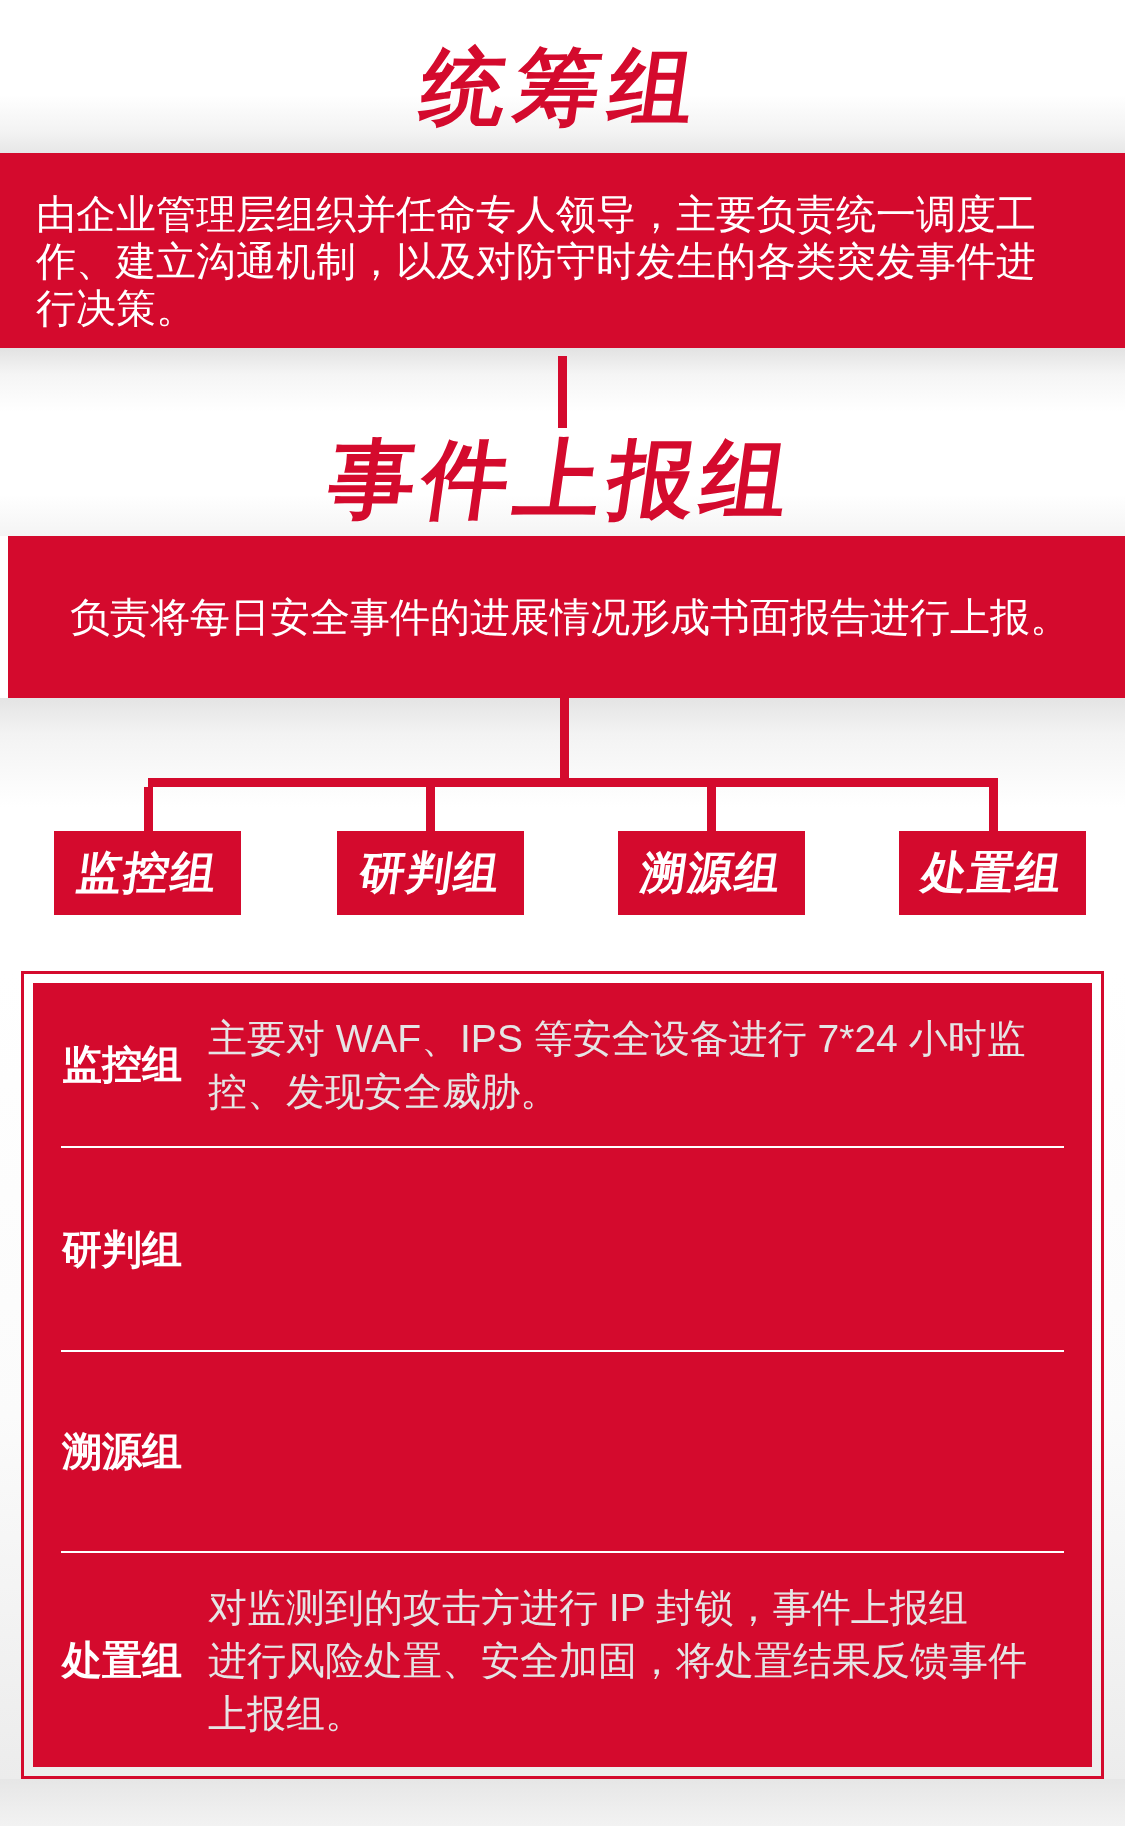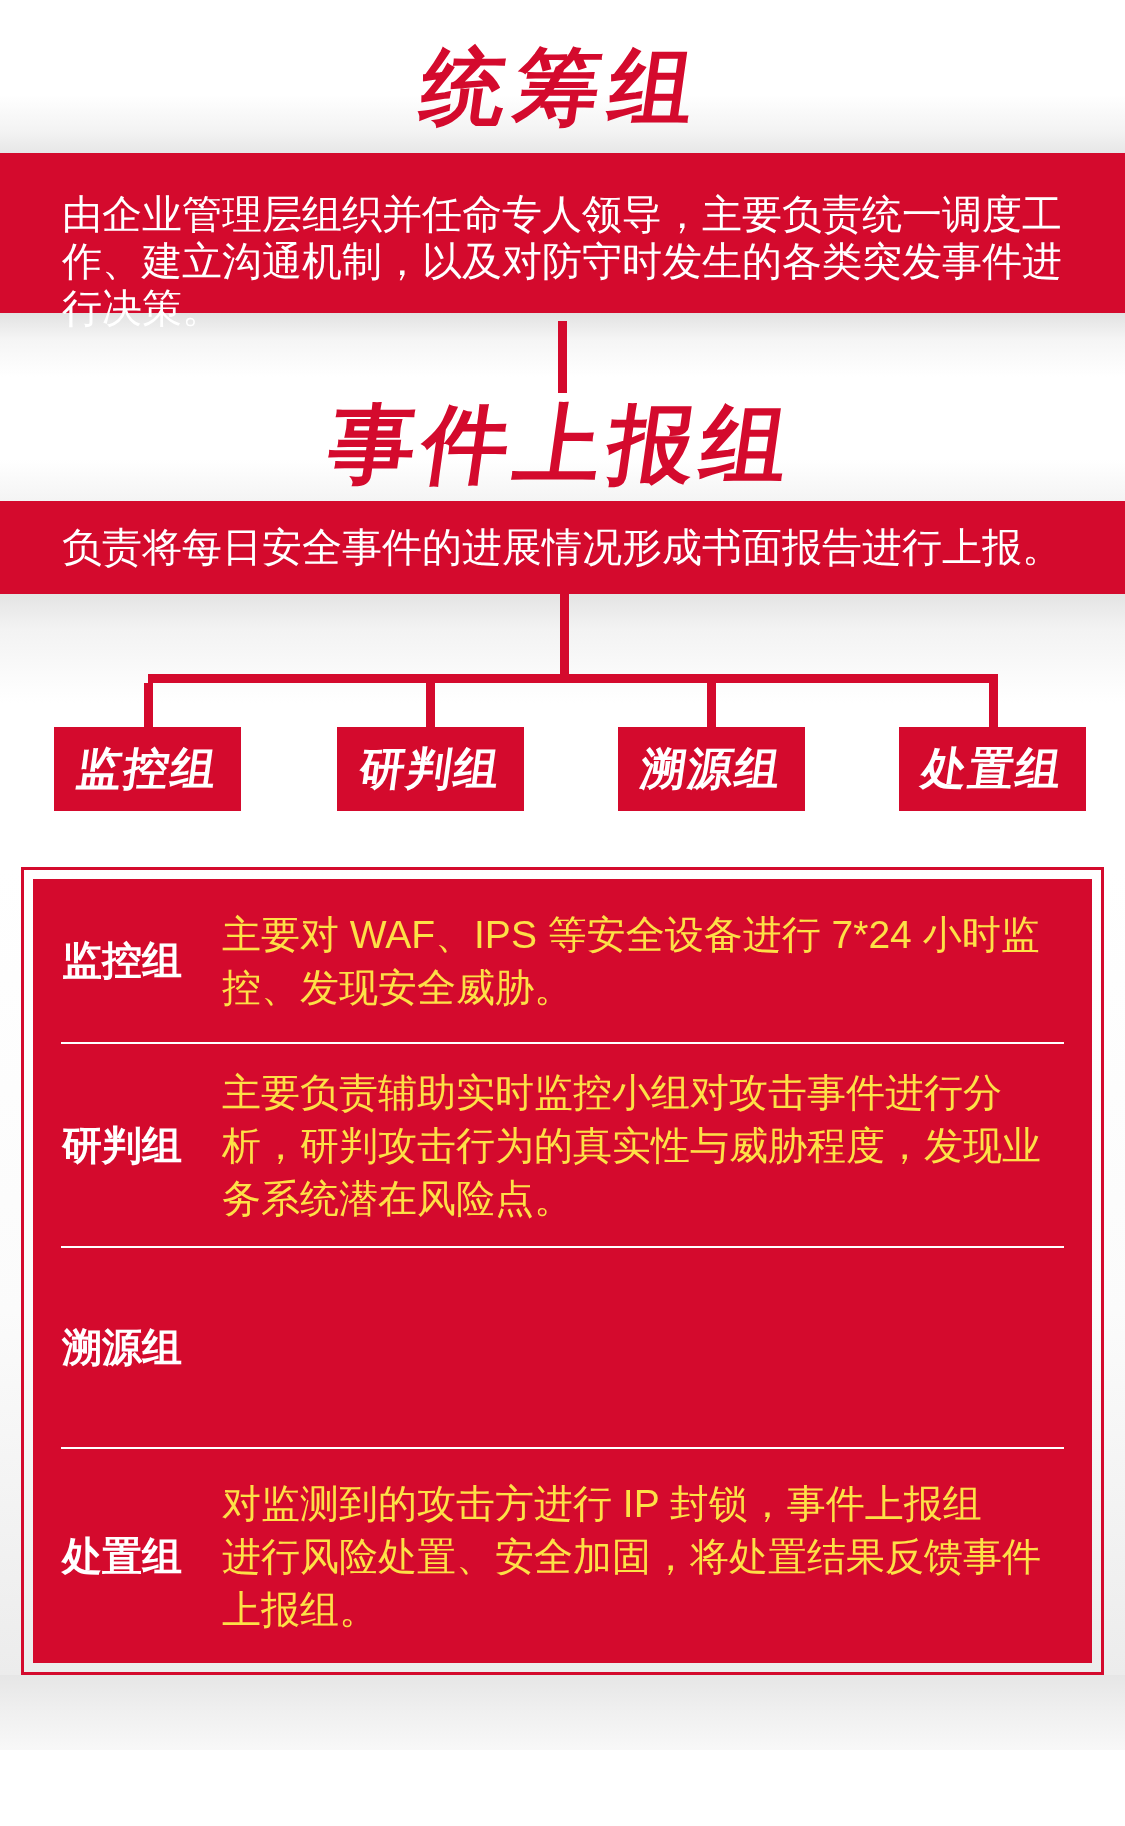--- a/index.html
+++ b/index.html
@@ -17,24 +17,24 @@
   .footer{height:75px;background:linear-gradient(180deg,#e6e6e6 0%,#efefef 45%,#f8f8f8 100%);}
 
   
   .big-title{color:var(--red);font-weight:900;transform:skewX(-8deg);
              text-align:center;white-space:nowrap;}
   .title1{font-size:84px;line-height:1;letter-spacing:10px;margin-bottom:24px;}
   .title2{font-size:86px;line-height:1;letter-spacing:7px;margin-top:8px;}
 
   
   .banner{background:var(--red);color:#fff;}
-  .banner1{height:160px;box-sizing:border-box;padding:38px 60px 0 62px;
+  .banner1{height:195px;box-sizing:border-box;padding:38px 60px 0 36px;
            font-size:40px;line-height:47px;white-space:pre-line;}
-  .banner2{height:93px;box-sizing:border-box;display:flex;align-items:center;
-           padding-left:62px;font-size:40px;line-height:47px;}
+  .banner2{height:162px;box-sizing:border-box;display:flex;align-items:center;
+           padding-left:62px;font-size:40px;line-height:47px;margin-left:8px;}
 
   
   .stem1{width:9px;height:72px;margin-top:8px;background:var(--red);}
   .tree-line{position:absolute;background:var(--red);}
   .tree-stem{left:560px;top:0;width:9px;height:87px;}
   .tree-bar{left:148px;top:80px;width:850px;height:9px;}
   .drop{top:89px;width:9px;height:46px;}
   .drop1{left:144px;} .drop2{left:426px;} .drop3{left:707px;} .drop4{left:989px;}
 
   
@@ -45,21 +45,21 @@
 
   
   .table-frame{box-sizing:border-box;width:1083px;height:808px;margin:0 21px;
                border:3px solid var(--red);padding:9px;background:transparent;}
   .table-inner{box-sizing:border-box;width:100%;height:100%;background:var(--red);
                display:flex;flex-direction:column;}
   .trow{display:flex;align-items:center;flex:none;}
   .trow1{height:163px;} .trow2{height:202px;} .trow3{height:199px;} .trow4{height:214px;}
   .tsep{flex:none;height:2px;background:#ffffff;margin:0 28px;}
   .tlabel{flex:none;width:130px;margin-left:29px;color:#fff;font-size:40px;font-weight:bold;}
-  .tdesc{flex:1;margin-left:30px;margin-right:28px;color:#fde047;
+  .tdesc{flex:1;margin-left:16px;margin-right:28px;color:#e5e5e5;
          font-size:39px;line-height:53px;white-space:pre-line;}
 </style>
 </head>
 <body>
 
 <div class="page">
 
   <div class="header1">
     <div class="big-title title1">统筹组</div>
   </div>
@@ -105,23 +105,20 @@
 
         <div class="trow trow1">
           <div class="tlabel">监控组</div>
           <div class="tdesc">主要对 WAF、IPS 等安全设备进行 7*24 小时监
 控、发现安全威胁。</div>
         </div>
         <div class="tsep"></div>
 
         <div class="trow trow2">
           <div class="tlabel">研判组</div>
-          <div class="tdesc">主要负责辅助实时监控小组对攻击事件进行分
-析，研判攻击行为的真实性与威胁程度，发现业
-务系统潜在风险点。</div>
         </div>
         <div class="tsep"></div>
 
         <div class="trow trow3">
           <div class="tlabel">溯源组</div>
         </div>
         <div class="tsep"></div>
 
         <div class="trow trow4">
           <div class="tlabel">处置组</div>

